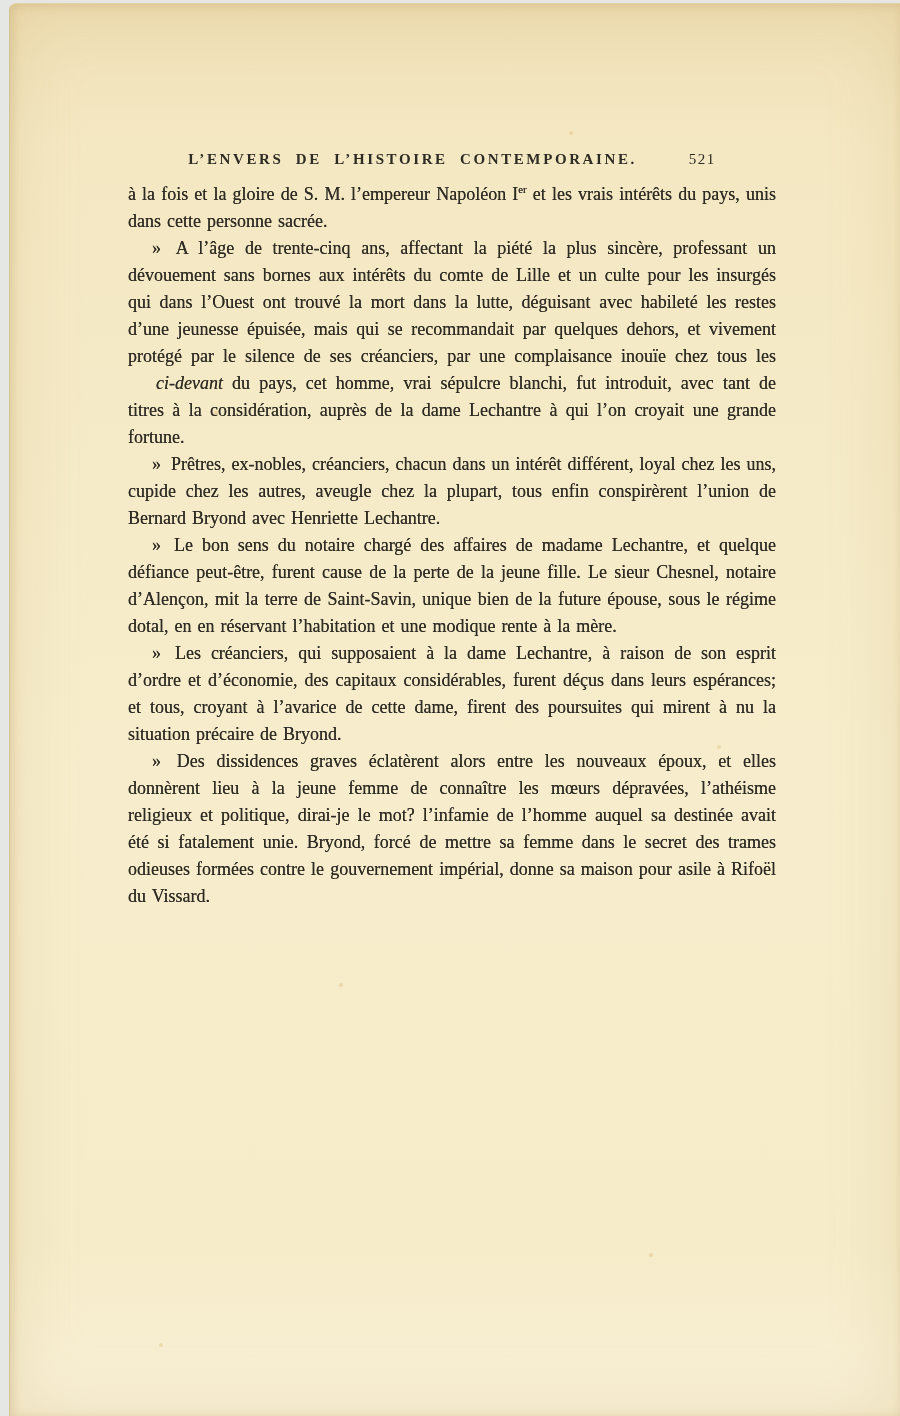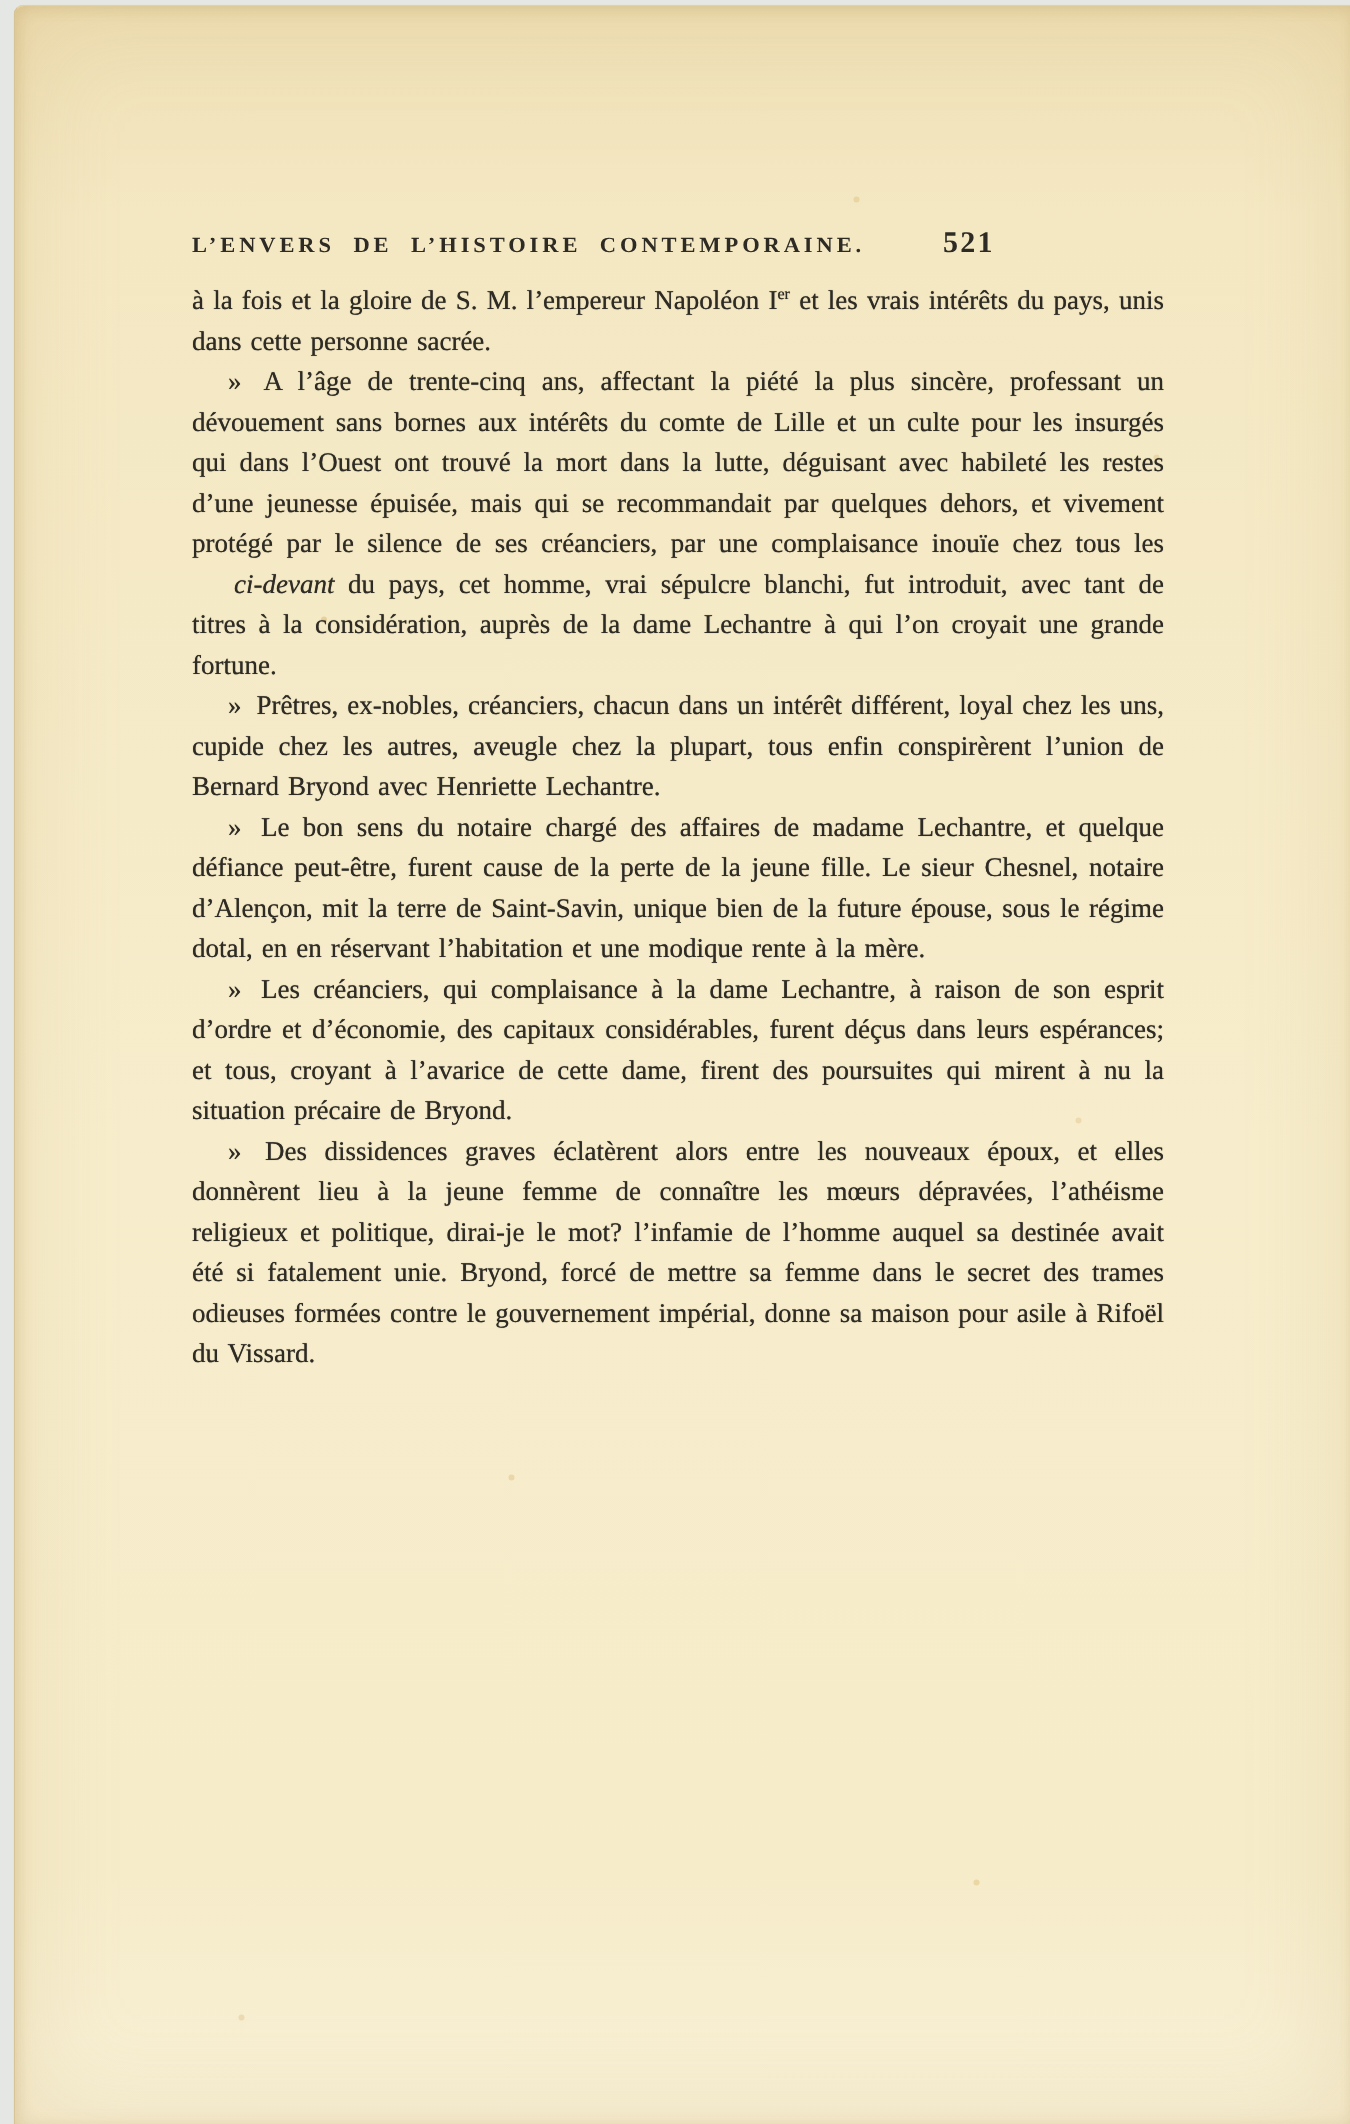--- a/index.html
+++ b/index.html
@@ -43,35 +43,36 @@
   }
   .content{
     position:absolute;
     left:118px;top:0;
     width:648px;
     color:var(--ink);
   }
   .running-header{
     margin-top:147px;
     display:flex;
+    justify-content:center;
     align-items:baseline;
     gap:52px;
     white-space:nowrap;
   }
   .running-title{
     font-size:15px;
     letter-spacing:2.6px;
     word-spacing:6px;
     font-weight:bold;
     transform:scaleY(.96);
   }
   .folio{
-    font-size:20px;
+    font-size:15px;
     letter-spacing:1.5px;
-    font-weight:bold;
+    font-weight:normal;
   }
   .text-column{
     margin-top:13px;
     font-size:18px;
     line-height:27px;
     text-align:justify;
     word-spacing:1.5px;
     text-shadow:0 0 .5px rgba(46,43,36,.85);
   }
   .text-column p{margin:0;}
@@ -88,17 +89,17 @@
   <div class="content">
     <div class="running-header">
       <span class="running-title">L’ENVERS DE L’HISTOIRE CONTEMPORAINE.</span>
       <span class="folio">521</span>
     </div>
     <div class="text-column">
         <p><span class="">à la fois et la gloire de S. M. l’empereur Napoléon I</span><span class="sup">er</span><span class=""> et les vrais intérêts du pays, unis dans cette personne sacrée.</span></p>
         <p class="indent"><span class="marker">» </span><span class="">A l’âge de trente-cinq ans, affectant la piété la plus sincère, professant un dévouement sans bornes aux intérêts du comte de Lille et un culte pour les insurgés qui dans l’Ouest ont trouvé la mort dans la lutte, déguisant avec habileté les restes d’une jeunesse épuisée, mais qui se recommandait par quelques dehors, et vivement protégé par le silence de ses créanciers, par une complaisance inouïe chez tous les </span><span class="it">ci-devant</span><span class=""> du pays, cet homme, vrai sépulcre blanchi, fut introduit, avec tant de titres à la considération, auprès de la dame Lechantre à qui l’on croyait une grande fortune.</span></p>
         <p class="indent"><span class="marker">» </span><span class="">Prêtres, ex-nobles, créanciers, chacun dans un intérêt différent, loyal chez les uns, cupide chez les autres, aveugle chez la plupart, tous enfin conspirèrent l’union de Bernard Bryond avec Henriette Lechantre.</span></p>
         <p class="indent"><span class="marker">» </span><span class="">Le bon sens du notaire chargé des affaires de madame Lechantre, et quelque défiance peut-être, furent cause de la perte de la jeune fille. Le sieur Chesnel, notaire d’Alençon, mit la terre de Saint-Savin, unique bien de la future épouse, sous le régime dotal, en en réservant l’habitation et une modique rente à la mère.</span></p>
-        <p class="indent"><span class="marker">» </span><span class="">Les créanciers, qui complaisance à la dame Lechantre, à raison de son esprit d’ordre et d’économie, des capitaux considérables, furent déçus dans leurs espérances; et tous, croyant à l’avarice de cette dame, firent des poursuites qui mirent à nu la situation précaire de Bryond.</span></p>
+        <p class="indent"><span class="marker">» </span><span class="">Les créanciers, qui supposaient à la dame Lechantre, à raison de son esprit d’ordre et d’économie, des capitaux considérables, furent déçus dans leurs espérances; et tous, croyant à l’avarice de cette dame, firent des poursuites qui mirent à nu la situation précaire de Bryond.</span></p>
         <p class="indent"><span class="marker">» </span><span class="">Des dissidences graves éclatèrent alors entre les nouveaux époux, et elles donnèrent lieu à la jeune femme de connaître les mœurs dépravées, l’athéisme religieux et politique, dirai-je le mot? l’infamie de l’homme auquel sa destinée avait été si fatalement unie. Bryond, forcé de mettre sa femme dans le secret des trames odieuses formées contre le gouvernement impérial, donne sa maison pour asile à Rifoël du Vissard.</span></p>
       </div>
   </div>
 </div>
 
 </body></html>

